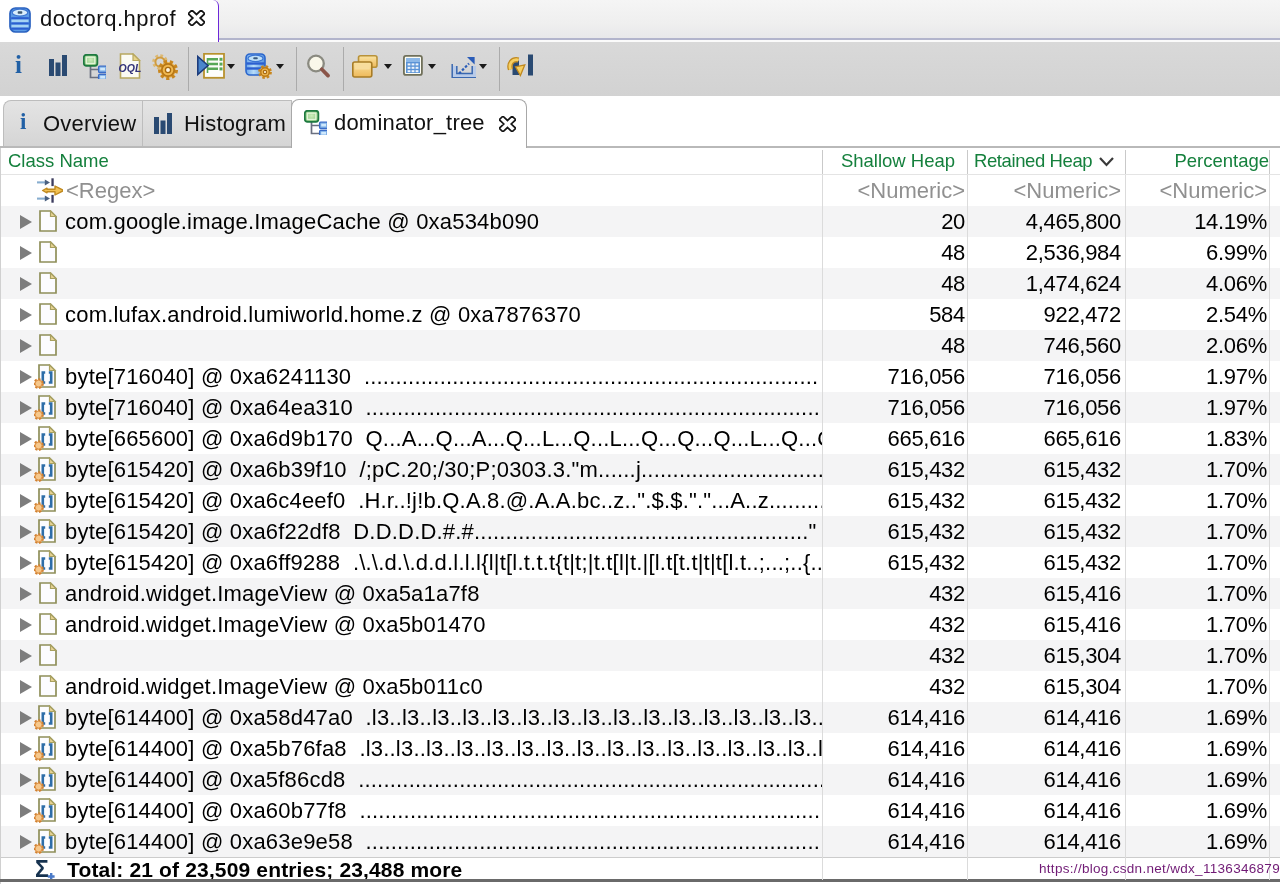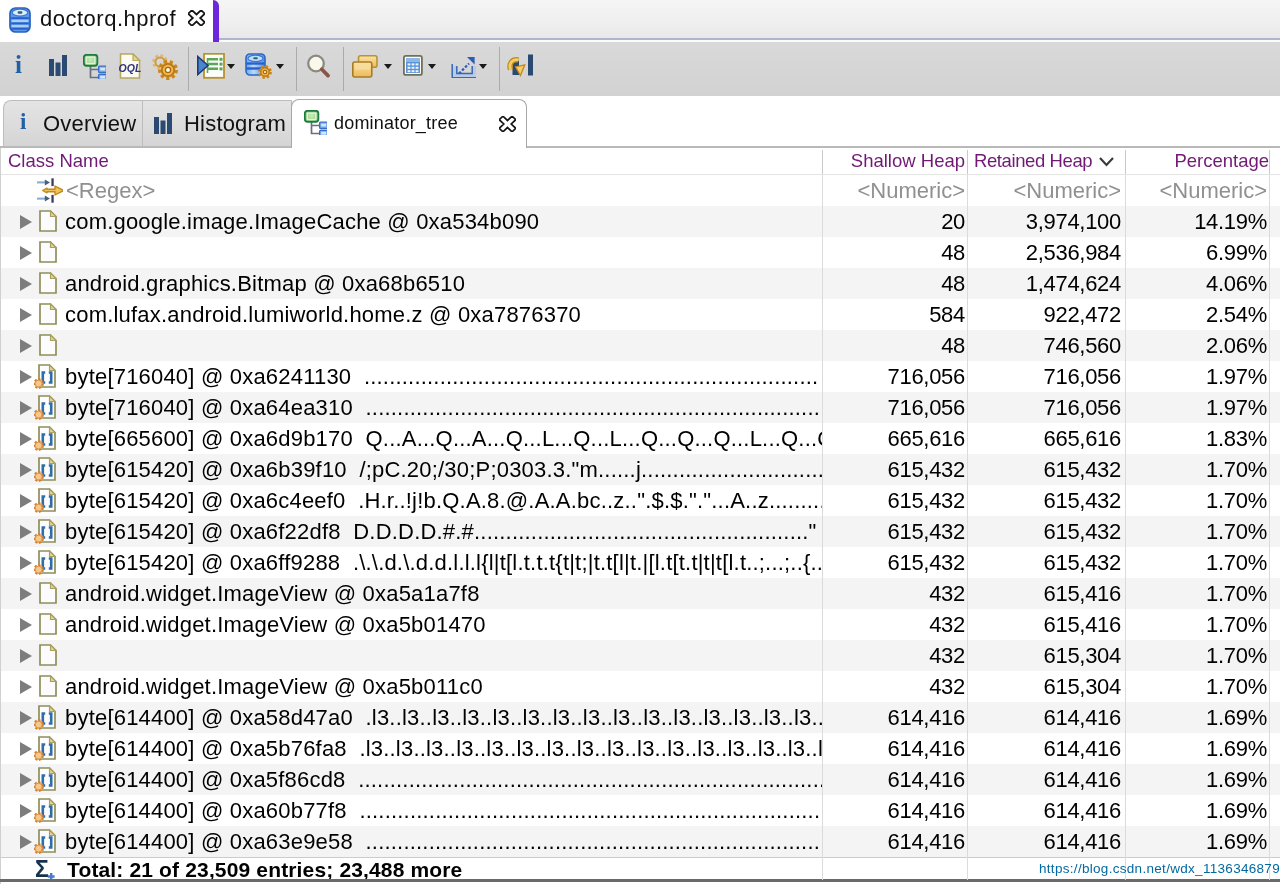--- a/index.html
+++ b/index.html
@@ -1,47 +1,47 @@
 <!DOCTYPE html>
 <html><head><meta charset="utf-8"><style>
 *{margin:0;padding:0;box-sizing:border-box;}
 html,body{width:1280px;height:884px;background:#fff;font-family:"Liberation Sans",sans-serif;overflow:hidden;position:relative;}
 .a{position:absolute;}
 #etab-strip{left:0;top:0;width:1280px;height:42px;background:linear-gradient(180deg,#f5f5f5 0%,#efefef 55%,#e6e6e9 100%);}
 #etab-strip .bline{position:absolute;left:0;top:38px;width:1280px;height:2px;background:#b2b4cc;}
 #etab-strip .wline{position:absolute;left:0;top:40px;width:1280px;height:2px;background:#fbfbfb;}
-#etab{left:0;top:0;width:219px;height:42px;background:#fff;border-right:6px solid #6d28d9;border-top-right-radius:6px;}
+#etab{left:0;top:0;width:219px;height:42px;background:#fff;border-right:1px solid #6d28d9;border-top-right-radius:6px;}
 #etab .txt{position:absolute;left:40px;top:0;height:38px;line-height:38px;font-size:22px;letter-spacing:0.5px;color:#111;}
 #toolbar{left:0;top:42px;width:1280px;height:54px;background:linear-gradient(180deg,#d9d9d9,#d2d2d2);}
 .tsep{position:absolute;top:5px;width:1px;height:44px;background:#ababab;}
 .dd{position:absolute;width:0;height:0;border-left:4.5px solid transparent;border-right:4.5px solid transparent;border-top:5.5px solid #1a1a1a;}
 #vtabs{left:0;top:96px;width:1280px;height:52px;background:#fff;}
 .vtab{position:absolute;top:4px;height:46px;background:linear-gradient(180deg,#e4e4e4,#d5d5d5);border:1px solid #bdbdbd;border-bottom:none;}
 .vtab .txt{position:absolute;top:0;height:46px;line-height:46px;font-size:22px;letter-spacing:0.2px;color:#111;}
 #vtab-active{position:absolute;left:291px;top:3px;width:236px;height:49px;background:#fff;border:1px solid #a8a8a8;border-bottom:none;border-top-left-radius:8px;border-top-right-radius:8px;z-index:3;}
 #vtabs .bborder{position:absolute;left:0;top:50px;width:1280px;height:2px;background:#b9b9b9;}
 #vtabs .bcover{position:absolute;left:292px;top:50px;width:234px;height:2px;background:#fff;z-index:4;}
 #grid{left:0;top:148px;width:1280px;height:736px;background:#fff;border-left:1px solid #d0d0d0;}
-#hdr{position:absolute;left:0;top:0;width:1140px;height:27px;background:#fff;font-size:18.5px;color:#701a75;}
+#hdr{position:absolute;left:0;top:0;width:1140px;height:27px;background:#fff;font-size:18.5px;color:#15803d;}
 #hdr .csep{position:absolute;top:2px;width:1px;height:25px;background:#c9c9c9;}
 #hdr .hline{position:absolute;left:0;top:26px;width:1280px;height:1px;background:#e4e4e4;}
 #filter{position:absolute;left:0;top:27px;width:1280px;height:31px;background:#fff;color:#909090;font-size:22px;}
 .vline{position:absolute;width:1px;background:#dbdbdb;z-index:5;}
 .row{position:absolute;left:0;width:1280px;height:31px;font-size:22px;letter-spacing:0.2px;color:#000;}
 .row.odd{background:#f4f4f5;}
 .tri{position:absolute;left:19px;top:8.5px;width:0;height:0;border-left:12px solid #7d7d7d;border-top:7px solid transparent;border-bottom:7px solid transparent;}
 .cname{position:absolute;left:64px;top:0;width:757px;height:31px;line-height:31px;white-space:pre;overflow:hidden;}
 .num{position:absolute;top:0;height:31px;line-height:31px;text-align:right;letter-spacing:-0.3px;}
 .n1{left:830px;width:134px;}
 .n2{left:975px;width:145px;}
 .n3{left:1130px;width:136px;}
 #total{position:absolute;left:0;top:709px;width:1280px;height:24px;background:#fff;border-top:1px solid #cccccc;}
 #total .txt{position:absolute;left:66px;top:0;height:23px;line-height:23px;font-size:21px;letter-spacing:0.15px;font-weight:bold;color:#000;}
 #botline{left:0;top:879px;width:1280px;height:3px;background:#6a6a6a;}
-#wmark{right:0px;top:861px;font-size:13.5px;color:#0369a1;letter-spacing:0.3px;white-space:nowrap;z-index:6;}
+#wmark{right:0px;top:861px;font-size:13.5px;color:#701a75;letter-spacing:0.3px;white-space:nowrap;z-index:6;}
 .icon{position:absolute;}
 </style></head><body>
 <div class="a" id="etab-strip">
     <div class="bline"></div>
     <div class="wline"></div>
   </div>
 <div class="a" id="etab">
 <svg class="icon" style="left:9px;top:6px" width="22" height="27" viewBox="0 0 22 27">
       <rect x="1" y="2" width="20" height="24" rx="5.5" fill="#5b9be6" stroke="#2a62c0" stroke-width="1.7"></rect>
 <rect x="2.2" y="11.2" width="17.6" height="2.1" fill="#2a5ed0"></rect>
@@ -203,31 +203,31 @@
           </radialGradient>
         </defs>
 <path d="M7.5 12 V23.5 H16 M7.5 15.5 H16" stroke="#6a7080" stroke-width="1.7" fill="none"></path>
 <rect x="0.8" y="0.8" width="13.6" height="11" rx="2.5" fill="url(#grn)" stroke="#1e7a40" stroke-width="1.7"></rect>
 <rect x="3.4" y="3.2" width="8.4" height="6.2" fill="none" stroke="#e2f4d8" stroke-width="1.3"></rect>
 <rect x="15.6" y="12.2" width="8" height="6.3" rx="1" fill="#84b4e8" stroke="#3a6cc8" stroke-width="1.3"></rect>
 <rect x="17.2" y="13.8" width="4.8" height="2.6" fill="#cfe8fc"></rect>
 <rect x="15.6" y="20.3" width="8" height="6.3" rx="1" fill="#84b4e8" stroke="#3a6cc8" stroke-width="1.3"></rect>
 <rect x="17.2" y="21.9" width="4.8" height="2.6" fill="#cfe8fc"></rect>
       </svg>
-<span class="txt" style="position:absolute;left:42px;top:0;height:46px;line-height:46px;font-size:18px;letter-spacing:0.2px;color:#111;">dominator_tree</span>
+<span class="txt" style="position:absolute;left:42px;top:0;height:46px;line-height:46px;font-size:22px;letter-spacing:0.2px;color:#111;">dominator_tree</span>
 <svg class="icon" style="left:207px;top:16px" width="17" height="16" viewBox="0 0 17 16">
         <path d="M3.93 0.20 L8.50 4.49 L13.07 0.20 L16.80 3.71 L12.23 8.00 L16.80 12.29 L13.07 15.80 L8.50 11.51 L3.93 15.80 L0.20 12.29 L4.77 8.00 L0.20 3.71 Z" fill="#fff" stroke="#151515" stroke-width="1.7" stroke-linejoin="miter"></path>
       </svg>
 </div>
 <div class="bcover"></div>
 </div>
 <div class="a" id="grid">
 <div id="hdr">
 <span style="position:absolute;left:7px;top:0;height:26px;line-height:26px;">Class Name</span>
-<span style="position:absolute;left:830px;width:134px;top:0;height:26px;line-height:26px;text-align:right;display:inline-block;">Shallow Heap</span>
+<span style="position:absolute;left:830px;width:134px;top:0;height:26px;line-height:26px;text-align:center;display:inline-block;">Shallow Heap</span>
 <span style="position:absolute;left:973px;top:0;height:26px;line-height:26px;letter-spacing:-0.4px;">Retained Heap</span>
 <svg class="icon" style="left:1098px;top:8px" width="15" height="11" viewBox="0 0 15 11">
         <path d="M1 2 L7.5 9 L14 2" stroke="#3a3a3a" stroke-width="2.2" fill="none"></path>
       </svg>
 <span style="position:absolute;left:1130px;width:138px;top:0;height:26px;line-height:26px;text-align:right;display:inline-block;">Percentage</span>
 <div class="csep" style="left:821px"></div>
       <div class="csep" style="left:966px"></div>
       <div class="csep" style="left:1124px"></div>
       <div class="csep" style="left:1268px"></div>
 <div class="hline"></div>
@@ -248,40 +248,39 @@
 <span class="num n3" style="color:#909090;letter-spacing:0;">&lt;Numeric&gt;</span>
 </div>
 <div class="row odd" style="top:58px">
 <div class="tri"></div>
 <svg class="icon" style="left:38px;top:4px" width="18" height="22" viewBox="0 0 18 22">
         <path d="M1 1 H11.5 L17 6.5 V21 H1 Z" fill="#fcfcff" stroke="#8f8f5a" stroke-width="1.7"></path>
 <path d="M11.5 1 V6.5 H17 Z" fill="#e8d394" stroke="#a8a060" stroke-width="1.2"></path>
       </svg>
 <span class="cname">com.google.image.ImageCache @ 0xa534b090</span>
 <span class="num n1">20</span>
-<span class="num n2">3,974,100</span>
+<span class="num n2">4,465,800</span>
 <span class="num n3">14.19%</span>
 </div>
 <div class="row" style="top:89px">
 <div class="tri"></div>
 <svg class="icon" style="left:38px;top:4px" width="18" height="22" viewBox="0 0 18 22">
         <path d="M1 1 H11.5 L17 6.5 V21 H1 Z" fill="#fcfcff" stroke="#8f8f5a" stroke-width="1.7"></path>
 <path d="M11.5 1 V6.5 H17 Z" fill="#e8d394" stroke="#a8a060" stroke-width="1.2"></path>
       </svg>
 <span class="num n1">48</span>
 <span class="num n2">2,536,984</span>
 <span class="num n3">6.99%</span>
 </div>
 <div class="row odd" style="top:120px">
 <div class="tri"></div>
 <svg class="icon" style="left:38px;top:4px" width="18" height="22" viewBox="0 0 18 22">
         <path d="M1 1 H11.5 L17 6.5 V21 H1 Z" fill="#fcfcff" stroke="#8f8f5a" stroke-width="1.7"></path>
 <path d="M11.5 1 V6.5 H17 Z" fill="#e8d394" stroke="#a8a060" stroke-width="1.2"></path>
       </svg>
-<span class="cname">android.graphics.Bitmap @ 0xa68b6510</span>
 <span class="num n1">48</span>
 <span class="num n2">1,474,624</span>
 <span class="num n3">4.06%</span>
 </div>
 <div class="row" style="top:151px">
 <div class="tri"></div>
 <svg class="icon" style="left:38px;top:4px" width="18" height="22" viewBox="0 0 18 22">
         <path d="M1 1 H11.5 L17 6.5 V21 H1 Z" fill="#fcfcff" stroke="#8f8f5a" stroke-width="1.7"></path>
 <path d="M11.5 1 V6.5 H17 Z" fill="#e8d394" stroke="#a8a060" stroke-width="1.2"></path>
       </svg>

